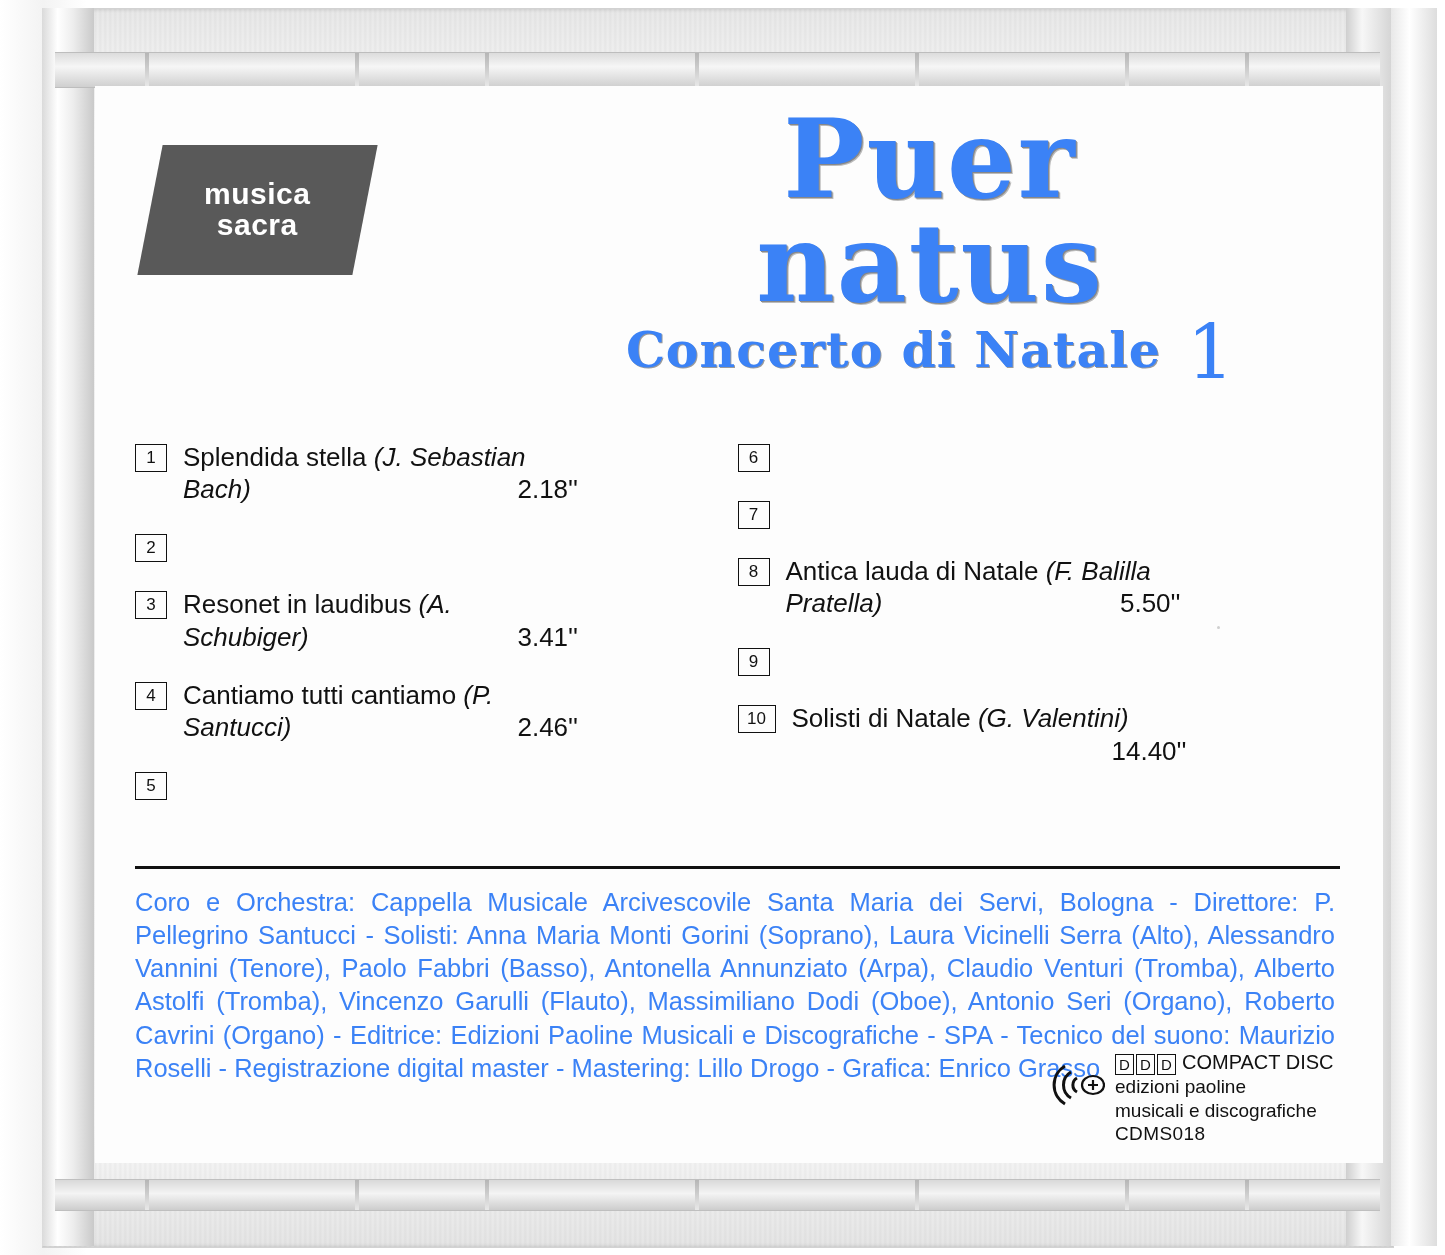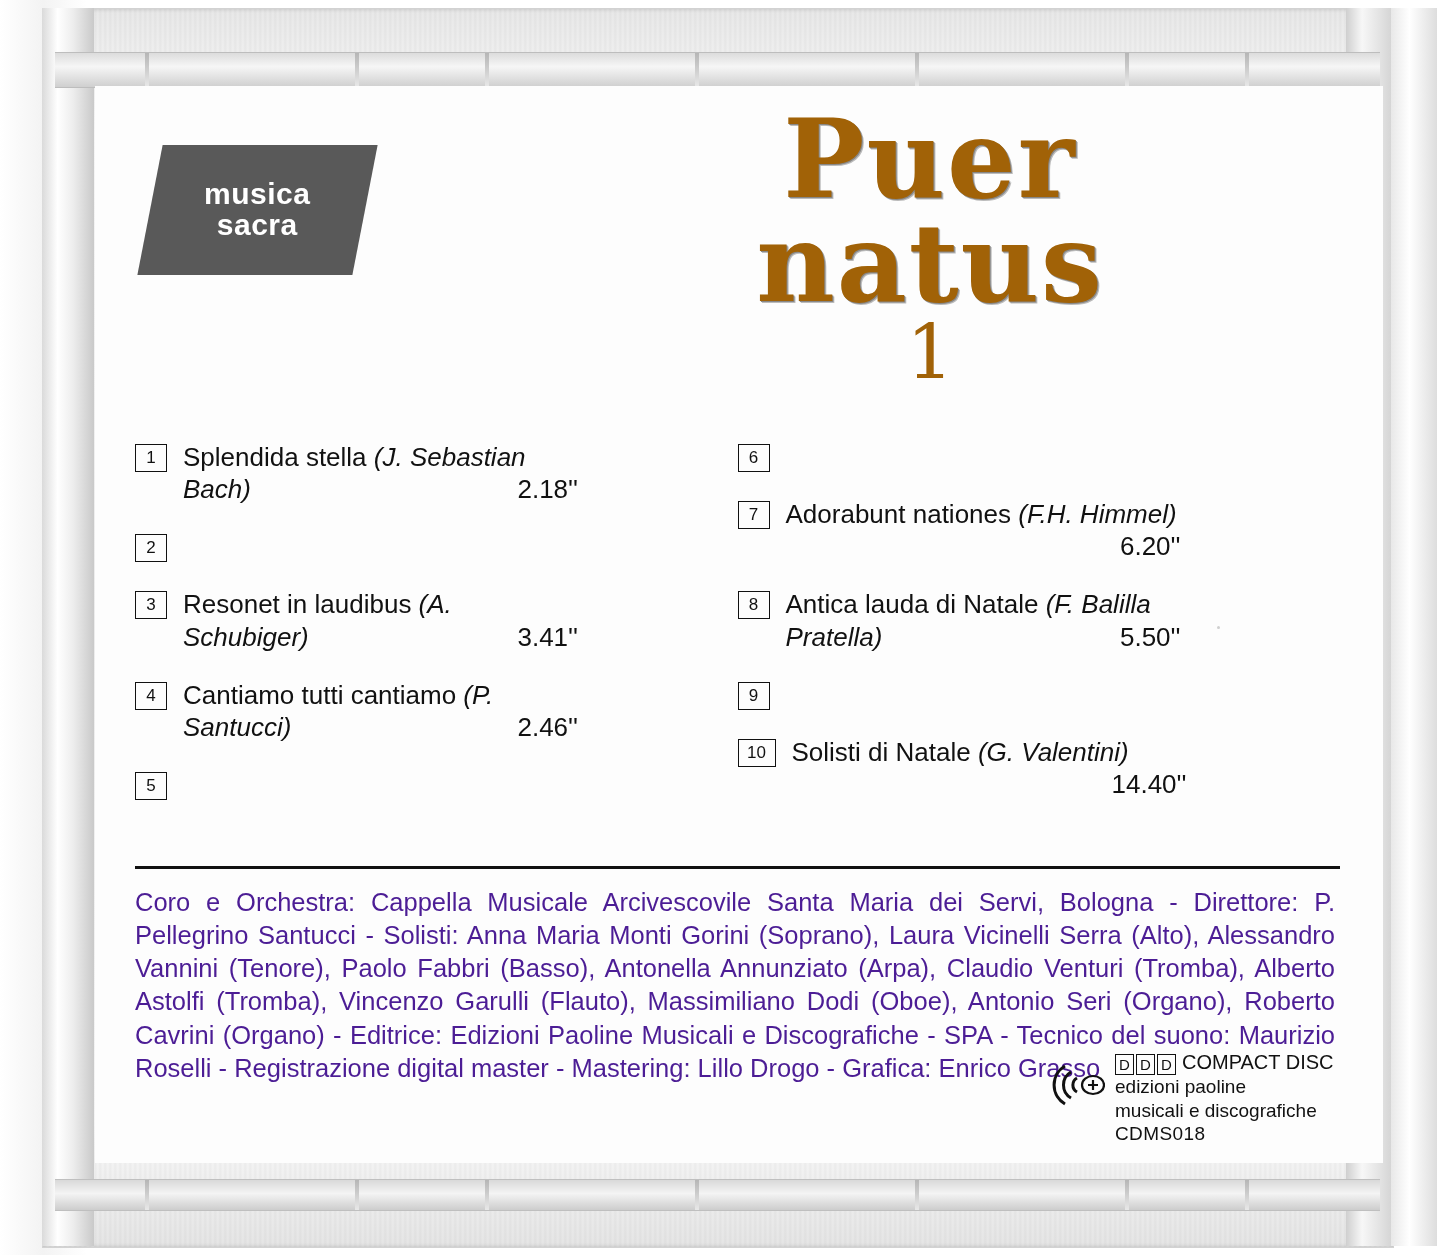--- a/index.html
+++ b/index.html
@@ -112,21 +112,21 @@
   .ms-logo .l1{ font-size:30px; display:block;}
   .ms-logo .l2{ font-size:30px; display:block;}
 
   
   .title-block{
     position:absolute;
     left:420px; top:22px;
     width:830px;
     text-align:center;
     font-family:"DejaVu Serif", serif;
-    color:#a16207;
+    color:#3b82f6;
   }
   .title-1,.title-2{
     font-size:108px;
     line-height:.96;
     font-weight:bold;
     letter-spacing:2px;
     font-family:"DejaVu Serif", serif;
     text-shadow: 1px 1px 0 #888, 2px 2px 0 #bbb;
   }
   .subtitle-row{
@@ -195,21 +195,21 @@
   }
 
   
   .credits{
     position:absolute;
     left:40px; top:800px;
     width:1200px;
     font-size:25.5px;
     line-height:1.30;
     text-align:justify;
-    color:#4c1d95;
+    color:#3b82f6;
   }
 
   
   .cd-block{
     position:absolute;
     right:14px; bottom:18px;
     width:320px;
     display:flex;
     align-items:flex-start;
     gap:10px;
@@ -285,20 +285,21 @@
       <div class="ms-inner">
         <span class="l1">musica</span>
         <span class="l2">sacra</span>
       </div>
     </div>
 
     <div class="title-block">
       <div class="title-1">Puer</div>
       <div class="title-2">natus</div>
       <div class="subtitle-row">
+        <div class="subtitle">Concerto di Natale</div>
         <div class="vol-number">1</div>
       </div>
     </div>
 
     <div class="tracks">
 
       <div class="track-col">
         <div class="track">
           <div class="track-num">1</div>
           <div class="track-text clearfix">
@@ -324,23 +325,20 @@
           <div class="track-num">5</div>
         </div>
       </div>
 
       <div class="track-col">
         <div class="track">
           <div class="track-num">6</div>
         </div>
         <div class="track">
           <div class="track-num">7</div>
-          <div class="track-text clearfix">
-            <span class="ttl">Adorabunt nationes </span><span class="art">(F.H. Himmel)</span><span class="dur">6.20''</span>
-          </div>
         </div>
         <div class="track">
           <div class="track-num">8</div>
           <div class="track-text clearfix">
             <span class="ttl">Antica lauda di Natale </span><span class="art">(F. Balilla Pratella)</span><span class="dur">5.50''</span>
           </div>
         </div>
         <div class="track">
           <div class="track-num">9</div>
         </div>

